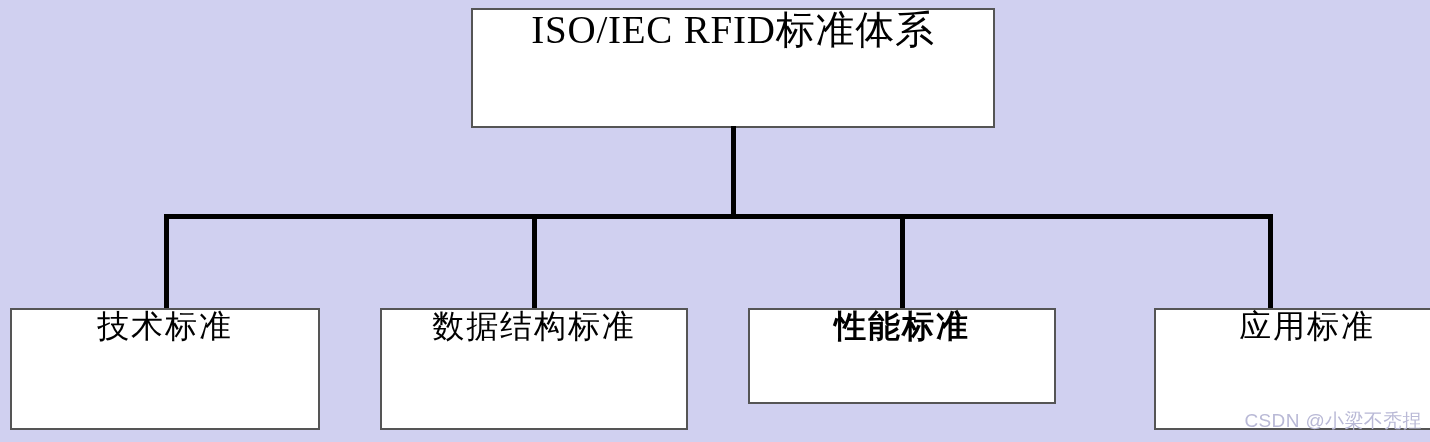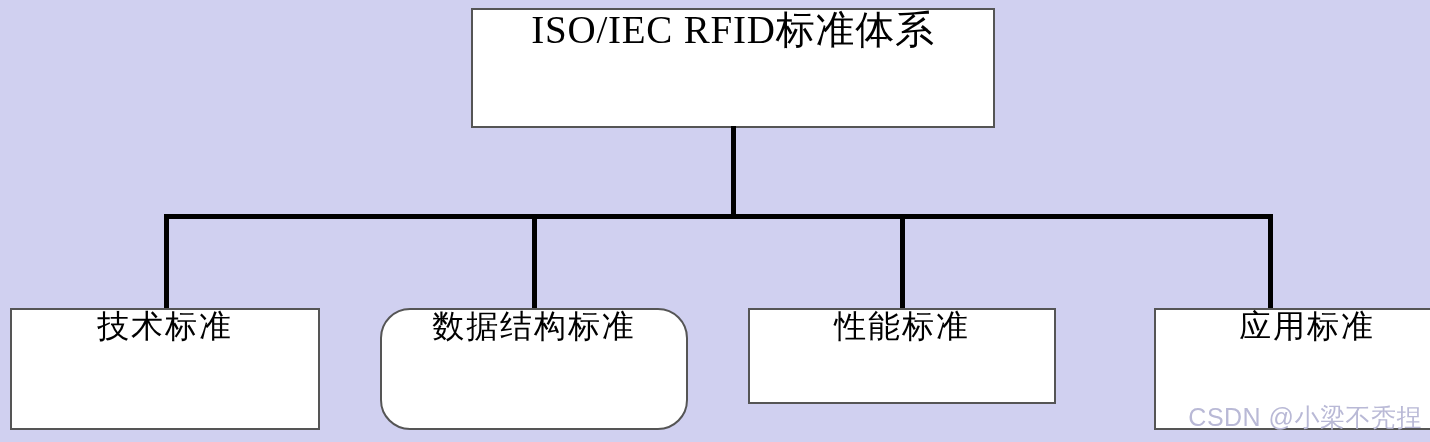--- a/index.html
+++ b/index.html
@@ -61,27 +61,27 @@
     left: 10px;
     top: 308px;
     width: 310px;
     height: 122px;
   }
   #child-node-1 {
     left: 380px;
     top: 308px;
     width: 308px;
     height: 122px;
-    border-radius: 30px;
   }
   #child-node-2 {
     left: 748px;
     top: 308px;
     width: 308px;
     height: 96px;
+    font-weight: bold;
   }
   #child-node-3 {
     left: 1118px;
     top: 308px;
     width: 306px;
     height: 122px;
     margin-left: 36px;
   }
 
   
@@ -131,21 +131,21 @@
     top: 214px;
     height: 96px;
   }
 
   
   #watermark {
     position: absolute;
     right: 8px;
     bottom: 8px;
     font-family: "Liberation Sans", "DejaVu Sans", sans-serif;
-    font-size: 25px;
+    font-size: 19px;
     color: #b9b9d6;
     white-space: nowrap;
     pointer-events: none;
     letter-spacing: 0.02em;
   }
 </style>
 </head>
 <body>
 
 <div id="diagram-canvas">

